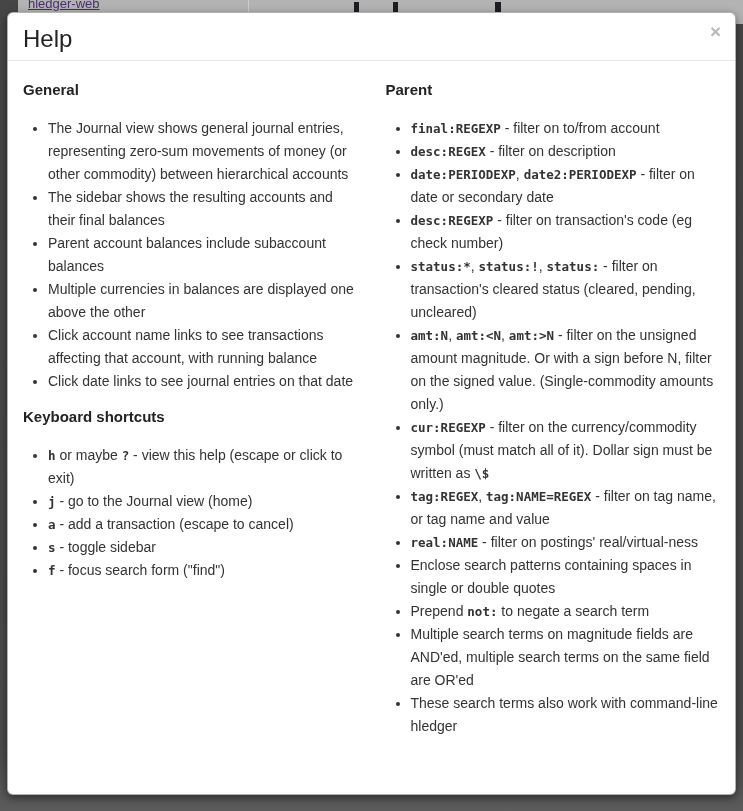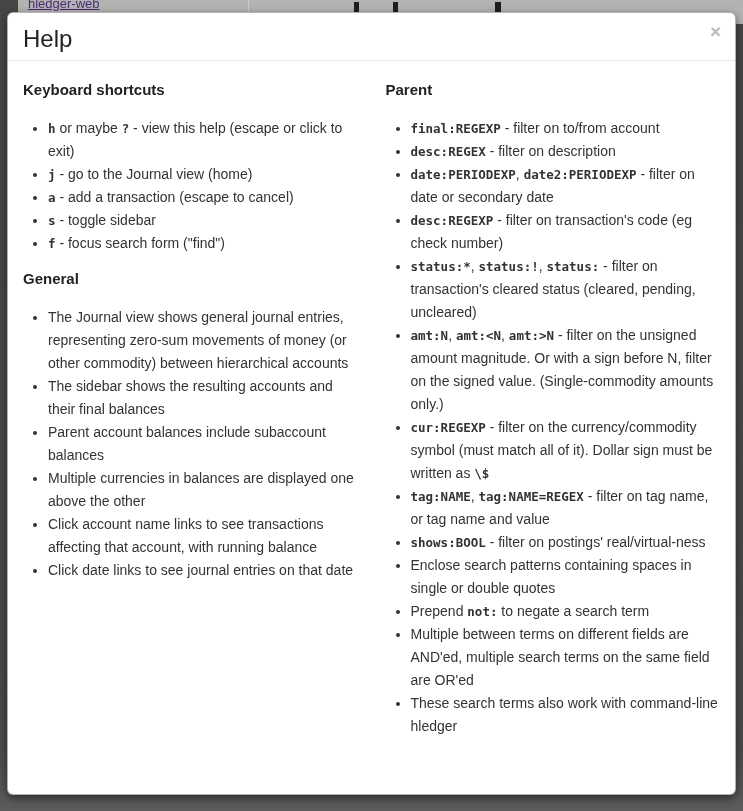--- a/index.html
+++ b/index.html
@@ -116,55 +116,55 @@
 </div>
 
 <div class="modal">
   <div class="modal-header">
     <h3 class="modal-title">Help</h3>
     <button class="close-btn">×</button>
   </div>
   <div class="modal-body">
     <div class="col col-left">
       <section>
-        <h4>Keyboard shortcuts</h4>
-        <ul>
-            <li><code>h</code> or maybe <code>?</code> - view this help (escape or click to exit)</li>
-            <li><code>j</code> - go to the Journal view (home)</li>
-            <li><code>a</code> - add a transaction (escape to cancel)</li>
-            <li><code>s</code> - toggle sidebar</li>
-            <li><code>f</code> - focus search form ("find")</li>
-          </ul>
-      </section>
-      <section>
         <h4>General</h4>
         <ul>
             <li>The Journal view shows general journal entries, representing zero-sum movements of money (or other commodity) between hierarchical accounts</li>
             <li>The sidebar shows the resulting accounts and their final balances</li>
             <li>Parent account balances include subaccount balances</li>
             <li>Multiple currencies in balances are displayed one above the other</li>
             <li>Click account name links to see transactions affecting that account, with running balance</li>
             <li>Click date links to see journal entries on that date</li>
+          </ul>
+      </section>
+      <section>
+        <h4>Keyboard shortcuts</h4>
+        <ul>
+            <li><code>h</code> or maybe <code>?</code> - view this help (escape or click to exit)</li>
+            <li><code>j</code> - go to the Journal view (home)</li>
+            <li><code>a</code> - add a transaction (escape to cancel)</li>
+            <li><code>s</code> - toggle sidebar</li>
+            <li><code>f</code> - focus search form ("find")</li>
           </ul>
       </section>
     </div>
     <div class="col col-right">
       <section>
         <h4>Parent</h4>
         <ul>
             <li><code>final:REGEXP</code> - filter on to/from account</li>
             <li><code>desc:REGEX</code> - filter on description</li>
             <li><code>date:PERIODEXP</code>, <code>date2:PERIODEXP</code> - filter on date or secondary date</li>
             <li><code>desc:REGEXP</code> - filter on transaction's code (eg check number)</li>
             <li><code>status:*</code>, <code>status:!</code>, <code>status:</code> - filter on transaction's cleared status (cleared, pending, uncleared)</li>
             <li><code>amt:N</code>, <code>amt:&lt;N</code>, <code>amt:&gt;N</code> - filter on the unsigned amount magnitude. Or with a sign before N, filter on the signed value. (Single-commodity amounts only.)</li>
             <li><code>cur:REGEXP</code> - filter on the currency/commodity symbol (must match all of it). Dollar sign must be written as <code>\$</code></li>
-            <li><code>tag:NAME</code>, <code>tag:NAME=REGEX</code> - filter on tag name, or tag name and value</li>
-            <li><code>shows:BOOL</code> - filter on postings' real/virtual-ness</li>
+            <li><code>tag:REGEX</code>, <code>tag:NAME=REGEX</code> - filter on tag name, or tag name and value</li>
+            <li><code>real:NAME</code> - filter on postings' real/virtual-ness</li>
             <li>Enclose search patterns containing spaces in single or double quotes</li>
             <li>Prepend <code>not:</code> to negate a search term</li>
-            <li>Multiple between terms on different fields are AND'ed, multiple search terms on the same field are OR'ed</li>
+            <li>Multiple search terms on magnitude fields are AND'ed, multiple search terms on the same field are OR'ed</li>
             <li>These search terms also work with command-line hledger</li>
           </ul>
       </section>
     </div>
   </div>
 </div>
 
 </body></html>

